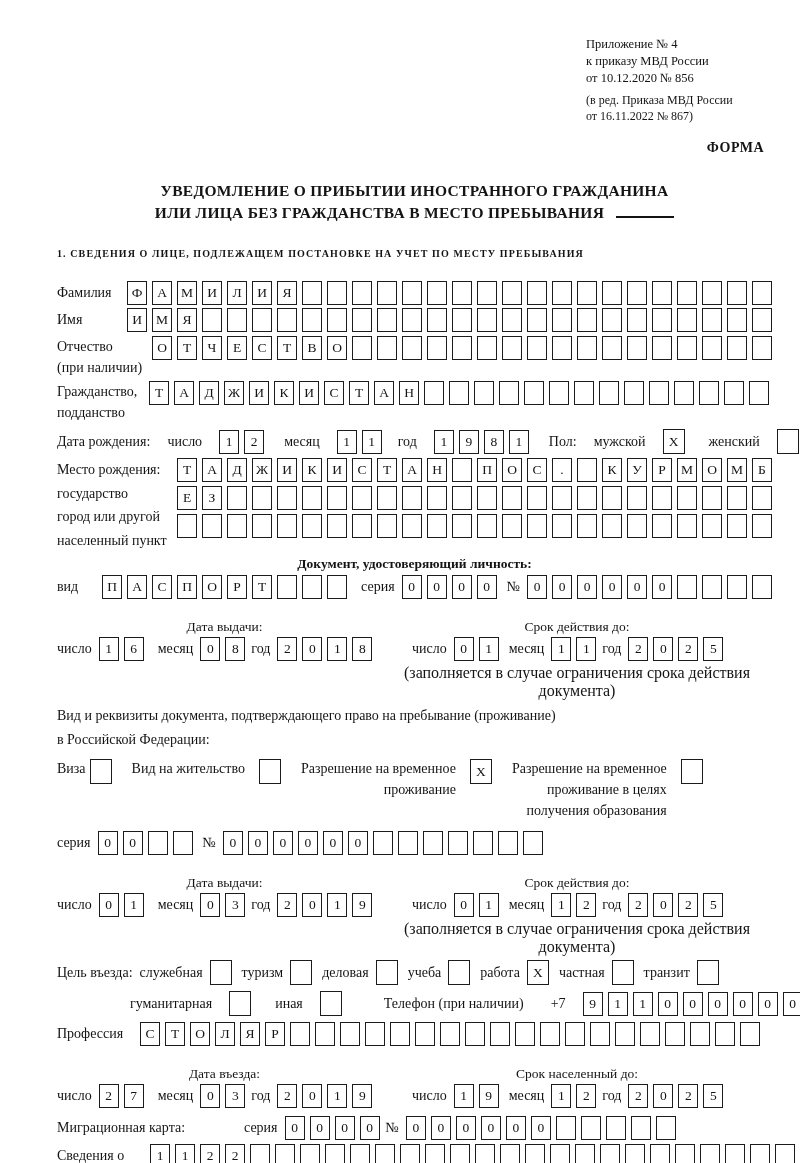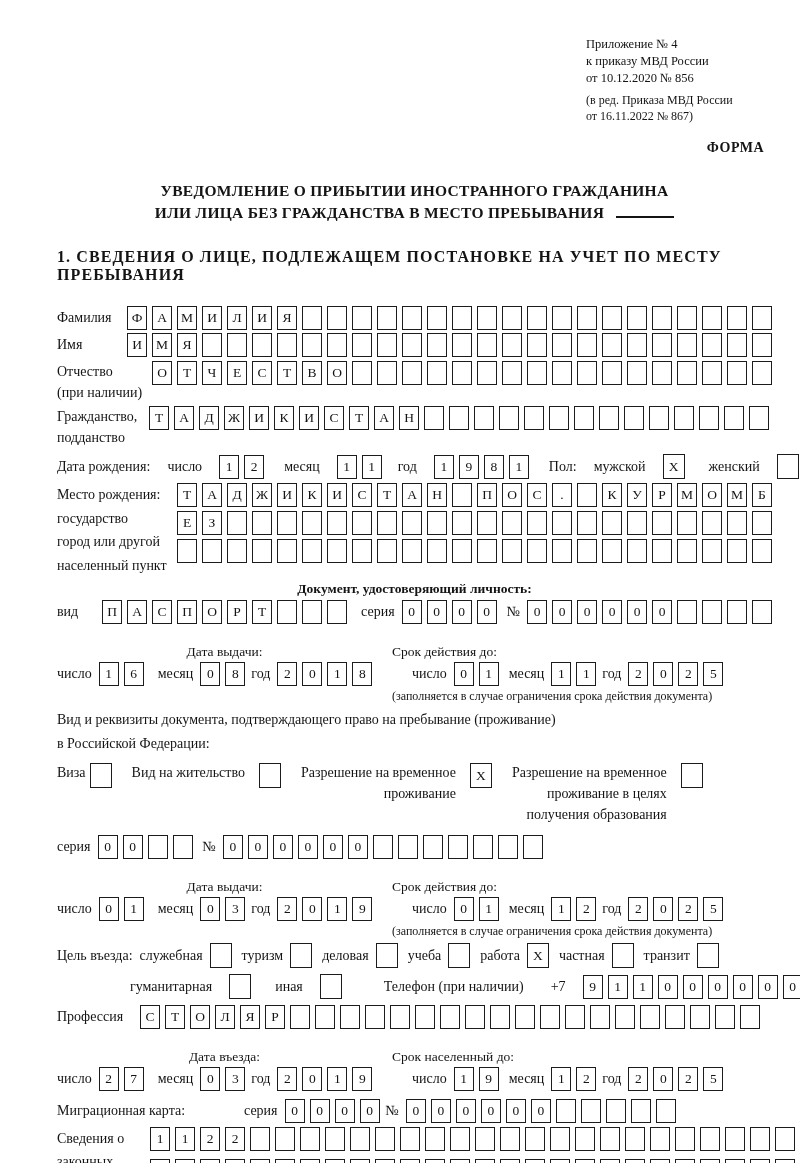--- a/index.html
+++ b/index.html
@@ -14,21 +14,21 @@
 
   
   .ref-block { margin-left:auto; width:186px; font-size:12.5px; line-height:17px; }
   .ref-block .sub { margin-top:5px; font-size:12px; line-height:16px; }
   .forma { text-align:right; font-weight:bold; font-size:14px; margin-top:16px; padding-right:8px; letter-spacing:0.5px; }
 
   
   .title { text-align:center; font-weight:bold; font-size:15.5px; line-height:22px; margin-top:24px; letter-spacing:0.3px; }
   .uline { display:inline-block; width:58px; border-bottom:2px solid #141414; margin-left:12px; height:14px; }
 
-  .sec { font-weight:bold; font-size:16px; letter-spacing:1.1px; margin-top:24px; }
+  .sec { font-weight:bold; font-size:10px; letter-spacing:1.1px; margin-top:24px; }
 
   .formbody { margin-top:22px; }
 
   
   .row { display:flex; align-items:center; margin-bottom:3px; white-space:nowrap; }
   .row-top { align-items:flex-start; }
   .lab { margin-right:7px; }
   .lab2 { line-height:21px; }
   .mt4 { margin-top:4px; } .mt6 { margin-top:6px;gap:10px; } .mt8 { margin-top:8px; }
   .mt10 { margin-top:10px; }
@@ -50,23 +50,23 @@
   .group .labcol { line-height:23.5px; }
   .group .cellcol .cells { margin-bottom:4px; display:flex; }
   .rep .cellcol .cells { margin-bottom:8px; }
   .rep .labcol { line-height:23px; }
 
   .center-bold { text-align:center; font-weight:bold; font-size:13.5px; margin-top:4px; margin-bottom:3px; width:715px; }
 
   
   .split { display:flex; width:715px; }
   .split .l { width:335px; text-align:center; }
-  .split .r { width:370px; }
+  .split .r { width:370px; text-align:center; }
   .split.hdr { font-size:13.5px; margin-top:20px; margin-bottom:2px; }
-  .split.note { font-size:12px; margin-top:1px; margin-bottom:4px; }
+  .split.note { font-size:16px; margin-top:1px; margin-bottom:4px; }
   .dgroup { display:flex; align-items:center; white-space:nowrap; }
   .dgroup.fixed { width:335px; }
 
   
   .opt { display:inline-block; text-align:right; line-height:21px; vertical-align:top; }
   .optrow { display:flex; align-items:flex-start; margin-top:6px; }
   .optrow .cells { margin-top:1px; }
 
   .note-center { text-align:center; font-size:13px; width:540px; margin-left:120px; margin-top:2px; white-space:nowrap; }
 </style>

